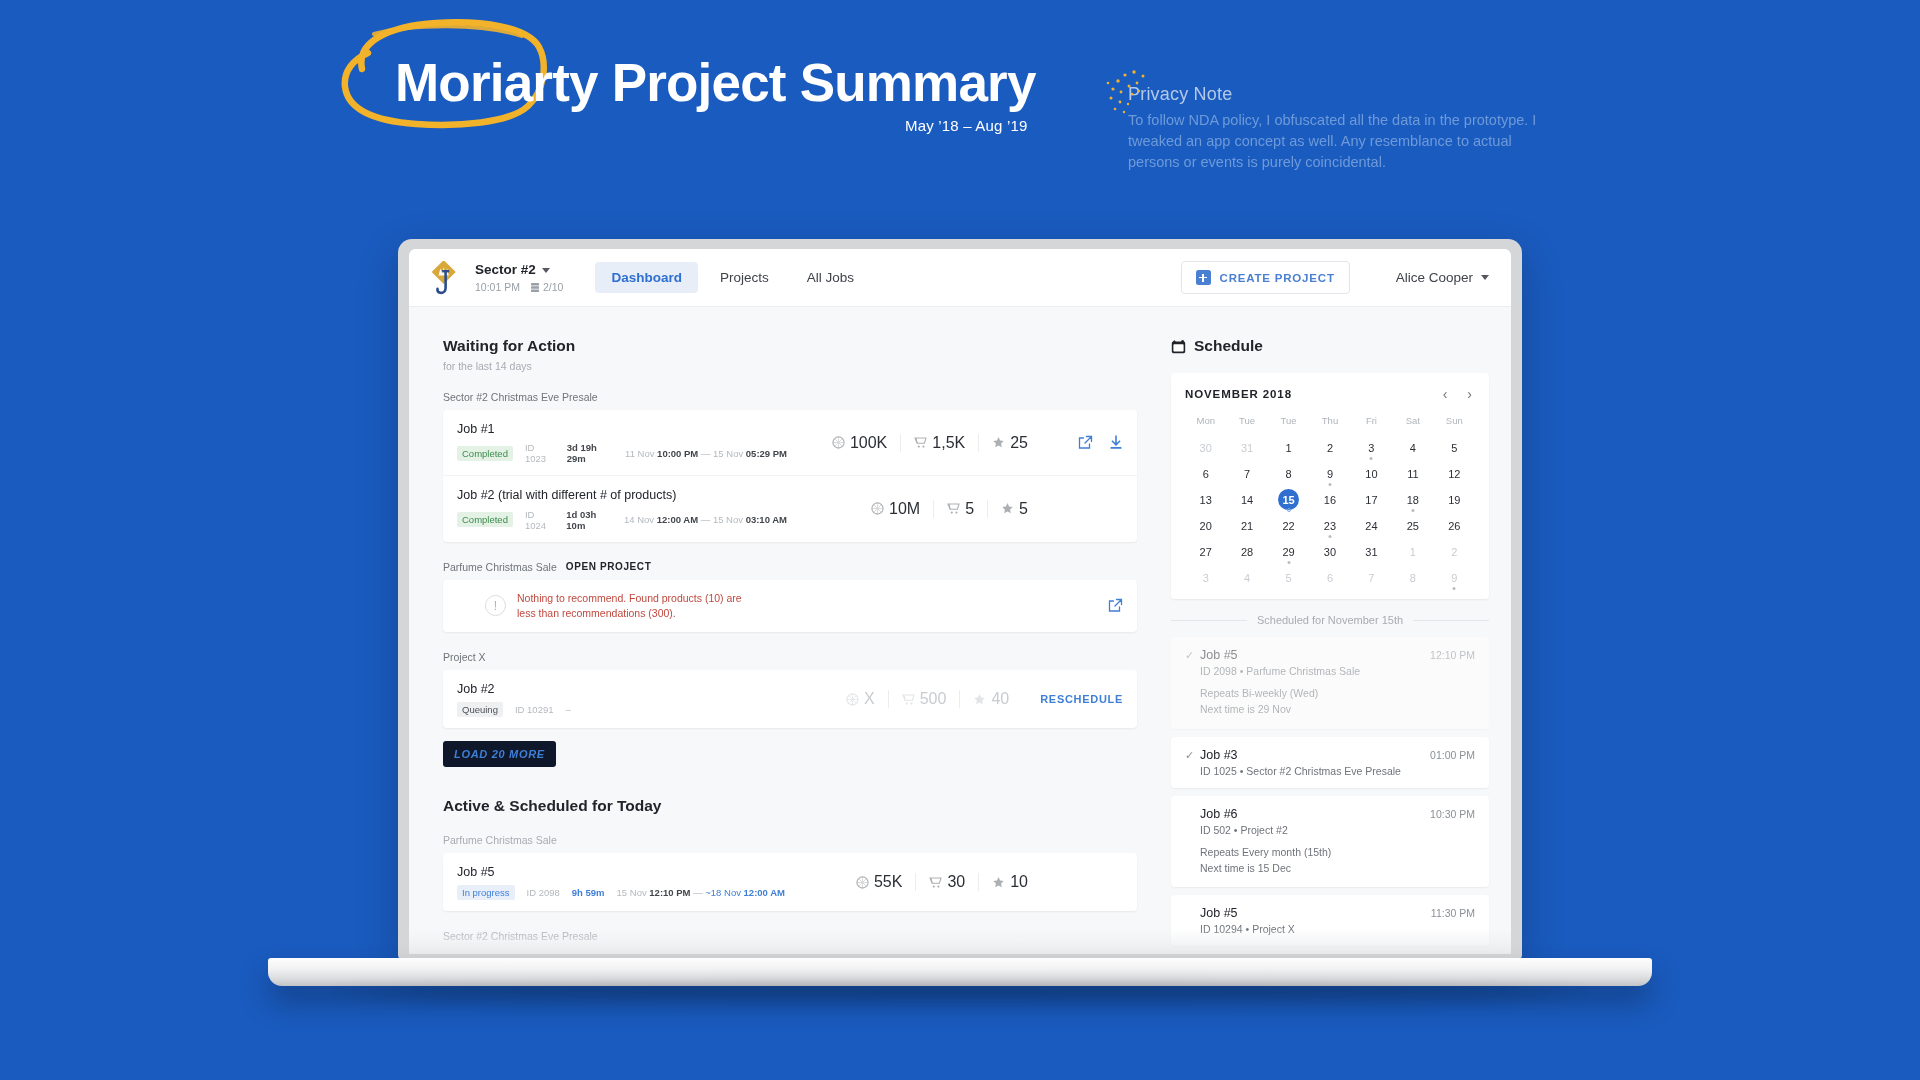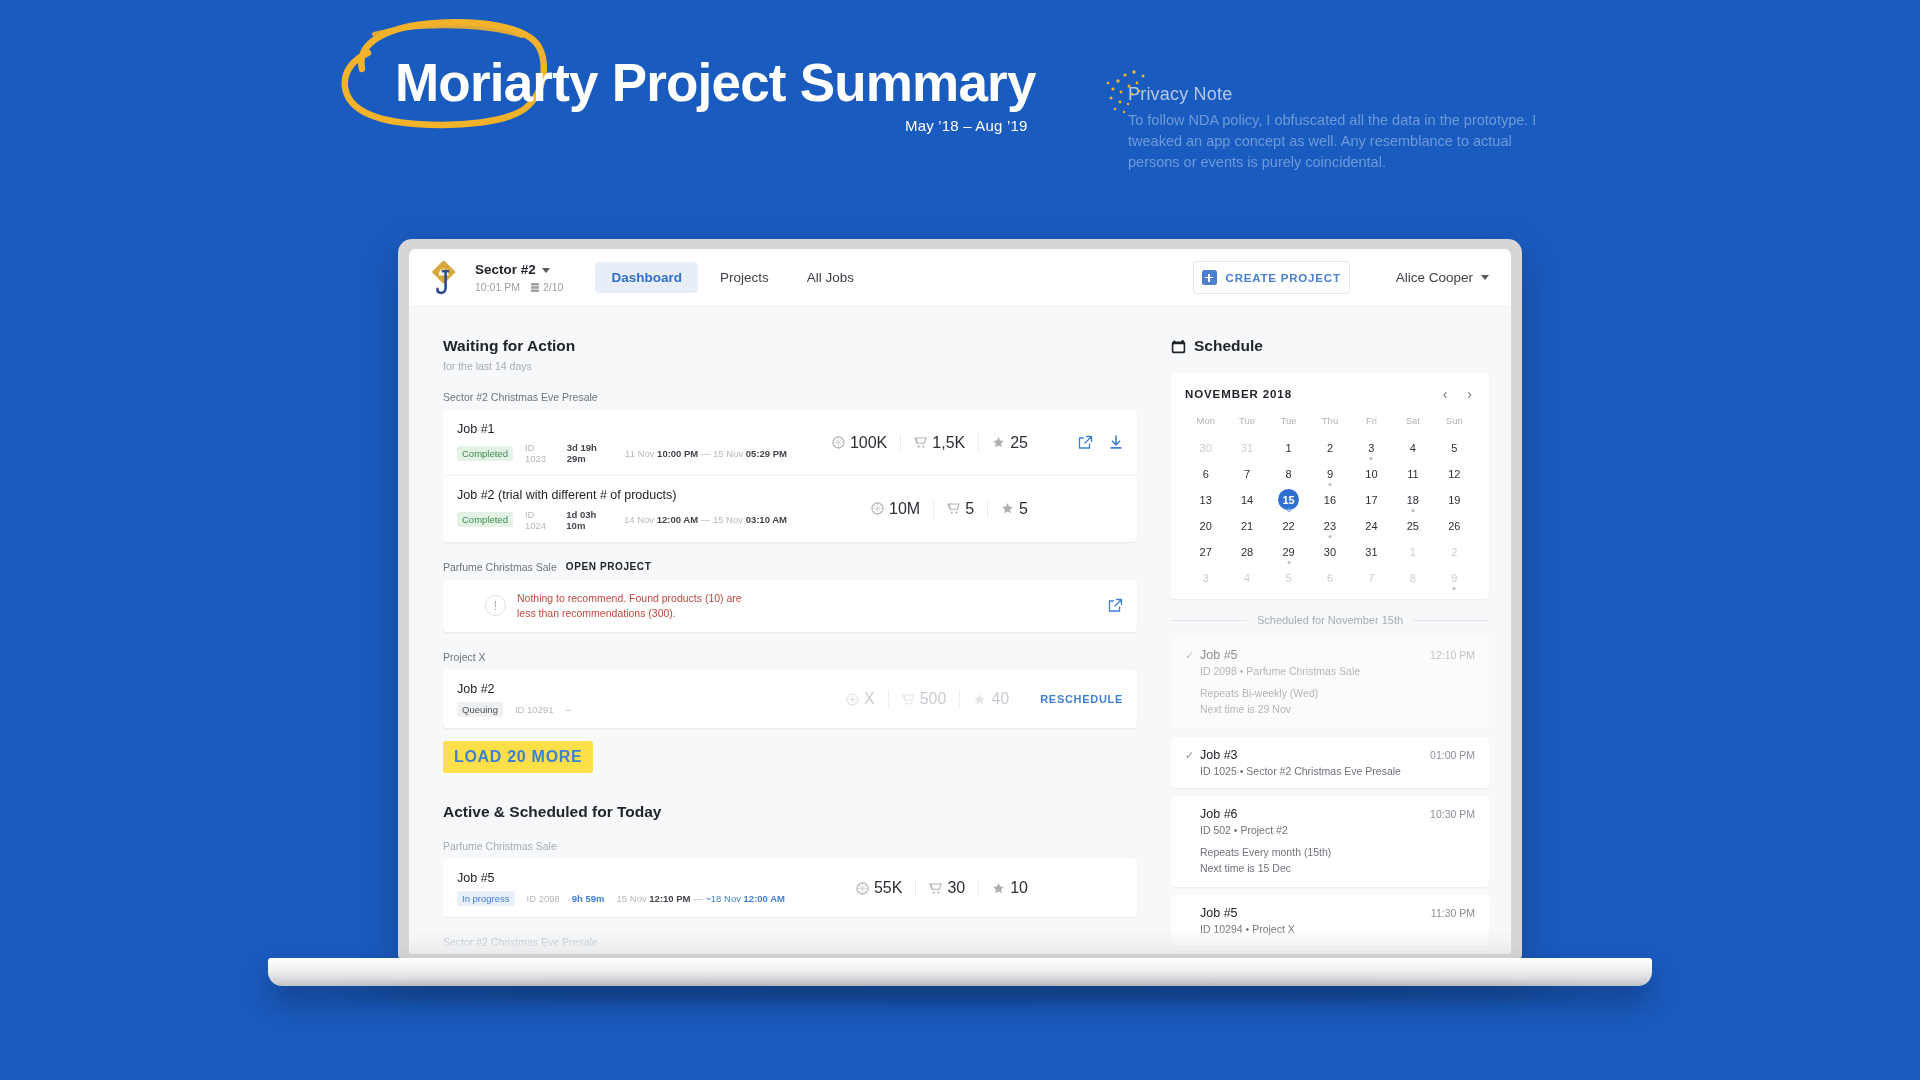--- a/index.html
+++ b/index.html
@@ -86,21 +86,21 @@
   .tabs { display: flex; align-items: center; gap: 6px; }
   .tab {
     font-size: 13.5px; color: #3f434a; padding: 8px 16px; border-radius: 4px;
     cursor: pointer; white-space: nowrap;
   }
   .tab.active { background: #e8eef7; color: #2f6fd0; font-weight: bold; }
 
   .appbar-right { margin-left: auto; display: flex; align-items: center; gap: 46px; }
   .create-btn {
     display: flex; align-items: center; gap: 9px; background: #fff;
-    border: 1px solid #e2e5e9; border-radius: 4px; padding: 8px 8px;
+    border: 1px solid #e2e5e9; border-radius: 4px; padding: 8px 14px;
     font-size: 11.5px; font-weight: bold; color: #4a7fd1; letter-spacing: 0.8px;
     cursor: pointer;
   }
   .plus-sq {
     width: 15px; height: 15px; background: #4a7fd1; border-radius: 2.5px;
     position: relative; flex: none;
   }
   .plus-sq::before, .plus-sq::after {
     content: ""; position: absolute; background: #fff;
   }
@@ -160,23 +160,23 @@
   .err { display: flex; align-items: center; gap: 11px; margin-left: 28px; }
   .err-circle {
     width: 21px; height: 21px; border-radius: 50%; border: 1px solid #d9dde1;
     color: #aeb3b8; font-size: 12px; display: flex; align-items: center;
     justify-content: center; flex: none;
   }
   .err-text { font-size: 10.5px; color: #c0493f; line-height: 1.45; max-width: 240px; }
 
   .reschedule { font-size: 11px; font-weight: bold; color: #3f7fd6; letter-spacing: 0.7px; cursor: pointer; margin-left: 18px; }
   .load-more {
-    display: inline-block; margin-top: 13px; font-size: 16px; font-weight: bold;
-    color: #3f7fd6; letter-spacing: 0.7px; background: #fde047;
-    padding: 7px 11px; border-radius: 3px; cursor: pointer;
+    display: inline-block; margin-top: 13px; font-size: 11px; font-weight: bold;
+    color: #3f7fd6; letter-spacing: 0.7px; background: #0f172a;
+    padding: 7px 11px; border-radius: 3px; cursor: pointer; font-style: italic;
   }
 
   .sec-gap { margin-top: 30px; }
 
   
   .sched-head { display: flex; align-items: center; gap: 8px; font-size: 15.5px; font-weight: bold; color: #21242a; }
   .cal-card { background: #fff; border-radius: 4px; box-shadow: 0 1px 2px rgba(16,24,40,0.07); margin-top: 18px; padding: 14px 14px 10px 14px; }
   .cal-top { display: flex; align-items: center; margin-bottom: 14px; }
   .cal-month { font-size: 11.5px; font-weight: bold; color: #21242a; letter-spacing: 0.9px; }
   .cal-nav { margin-left: auto; display: flex; gap: 14px; }

